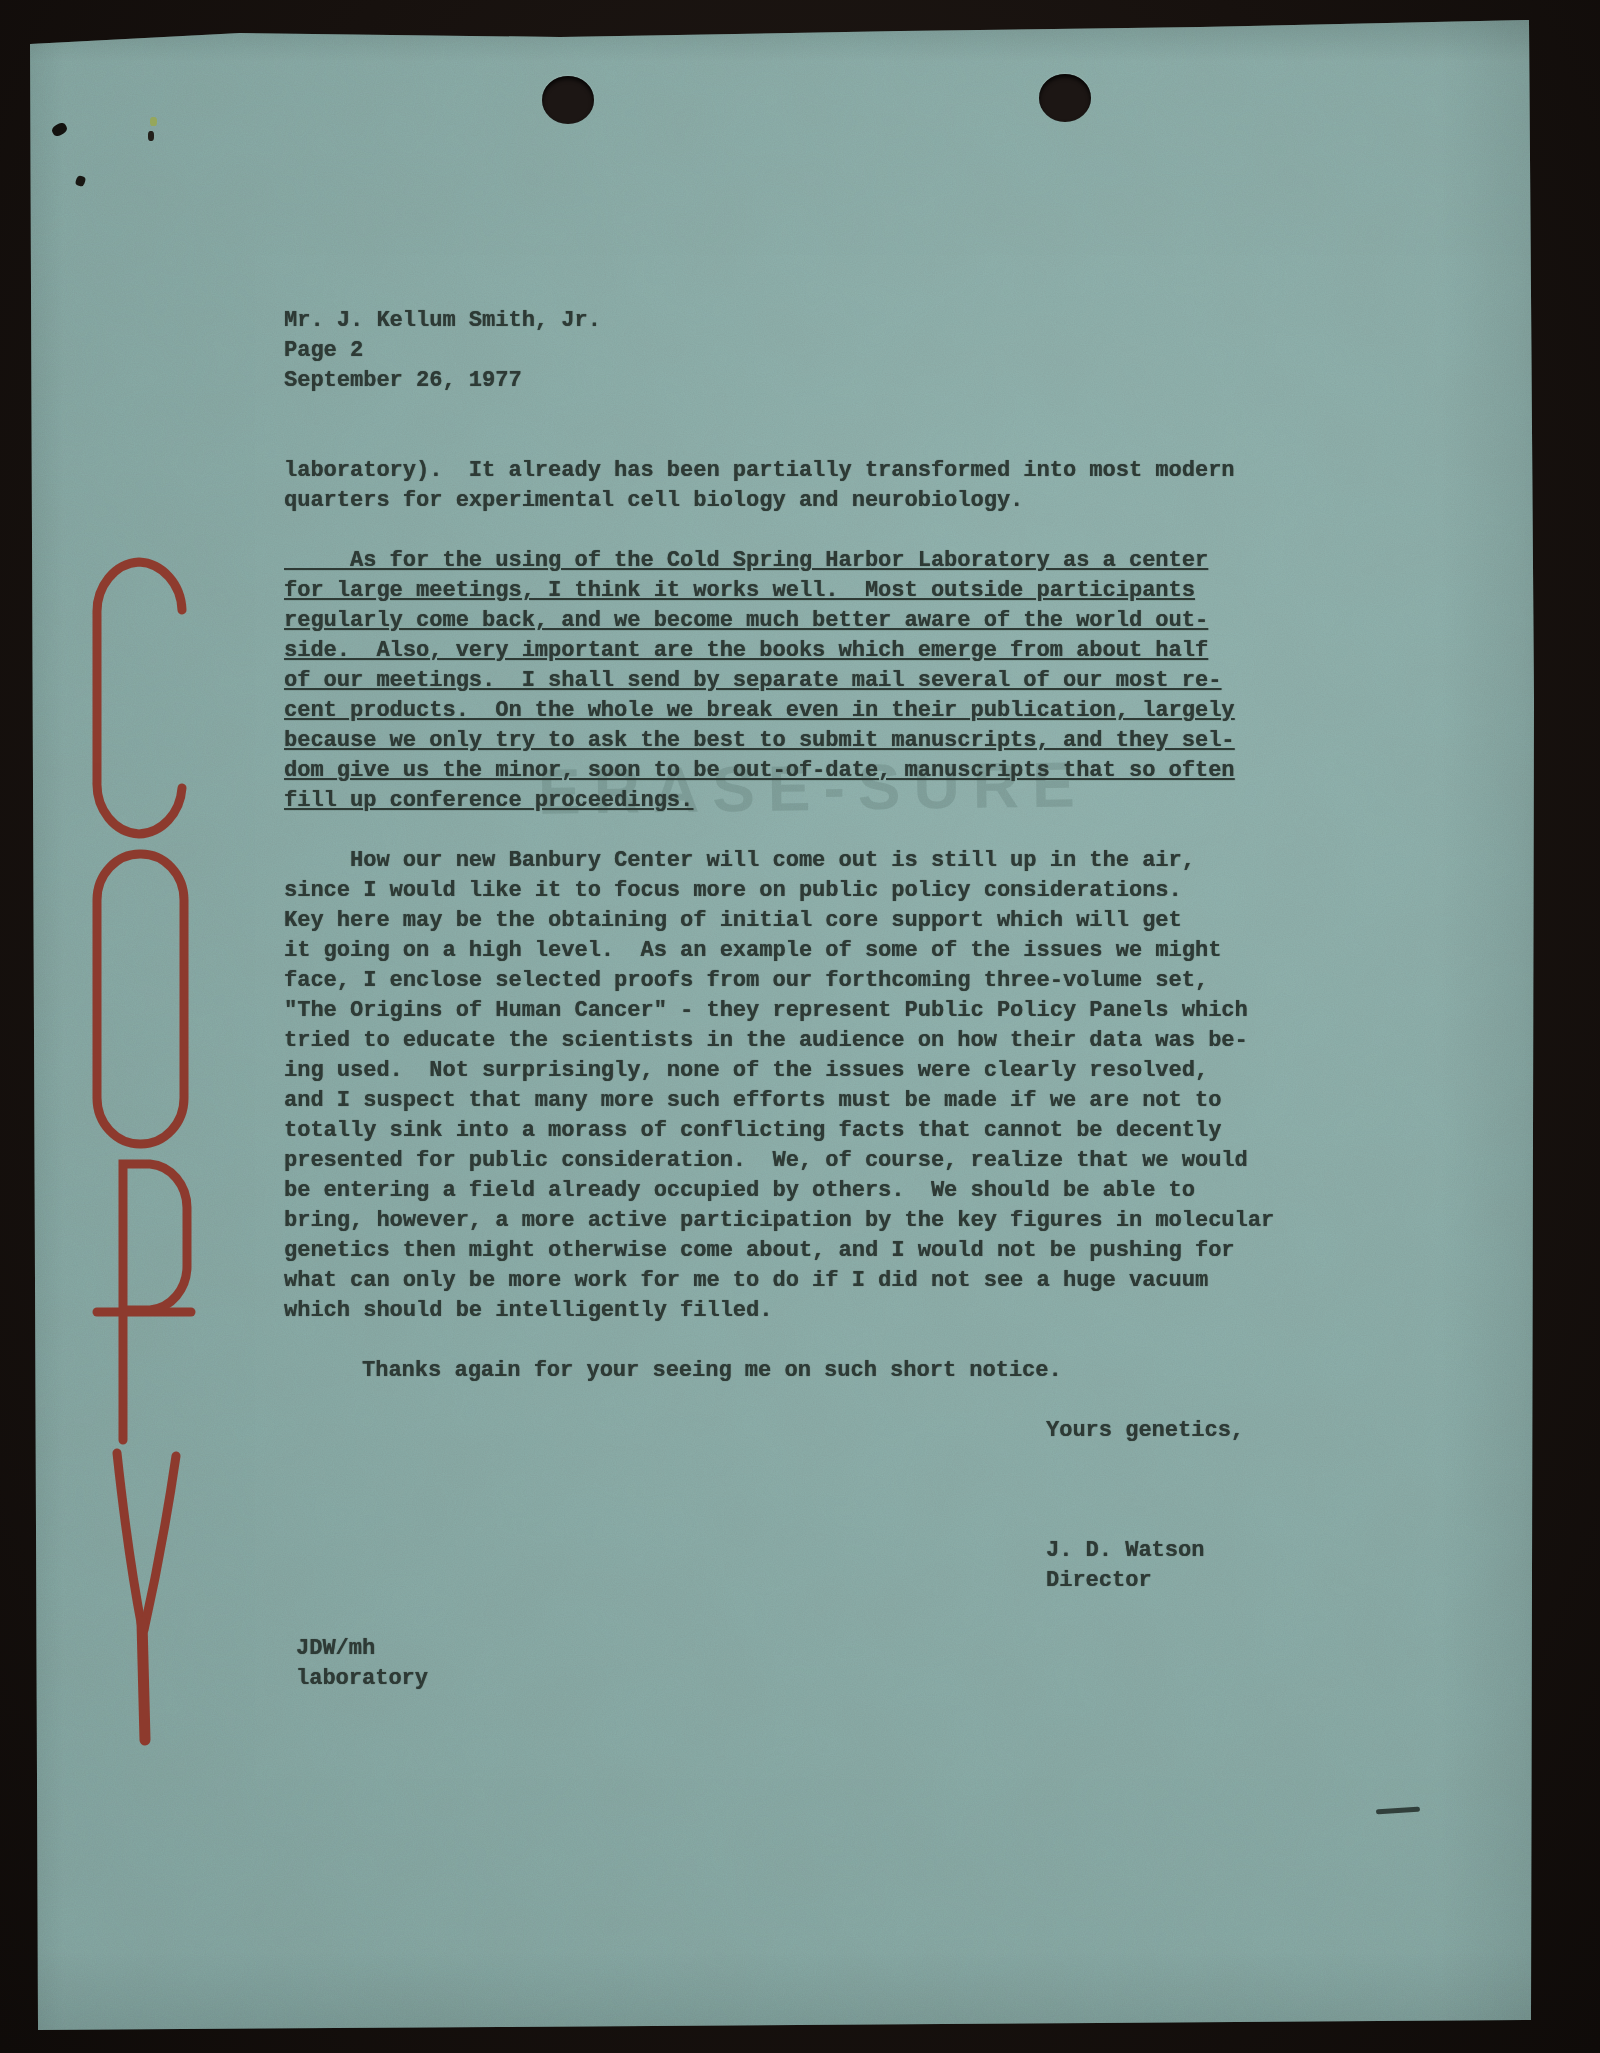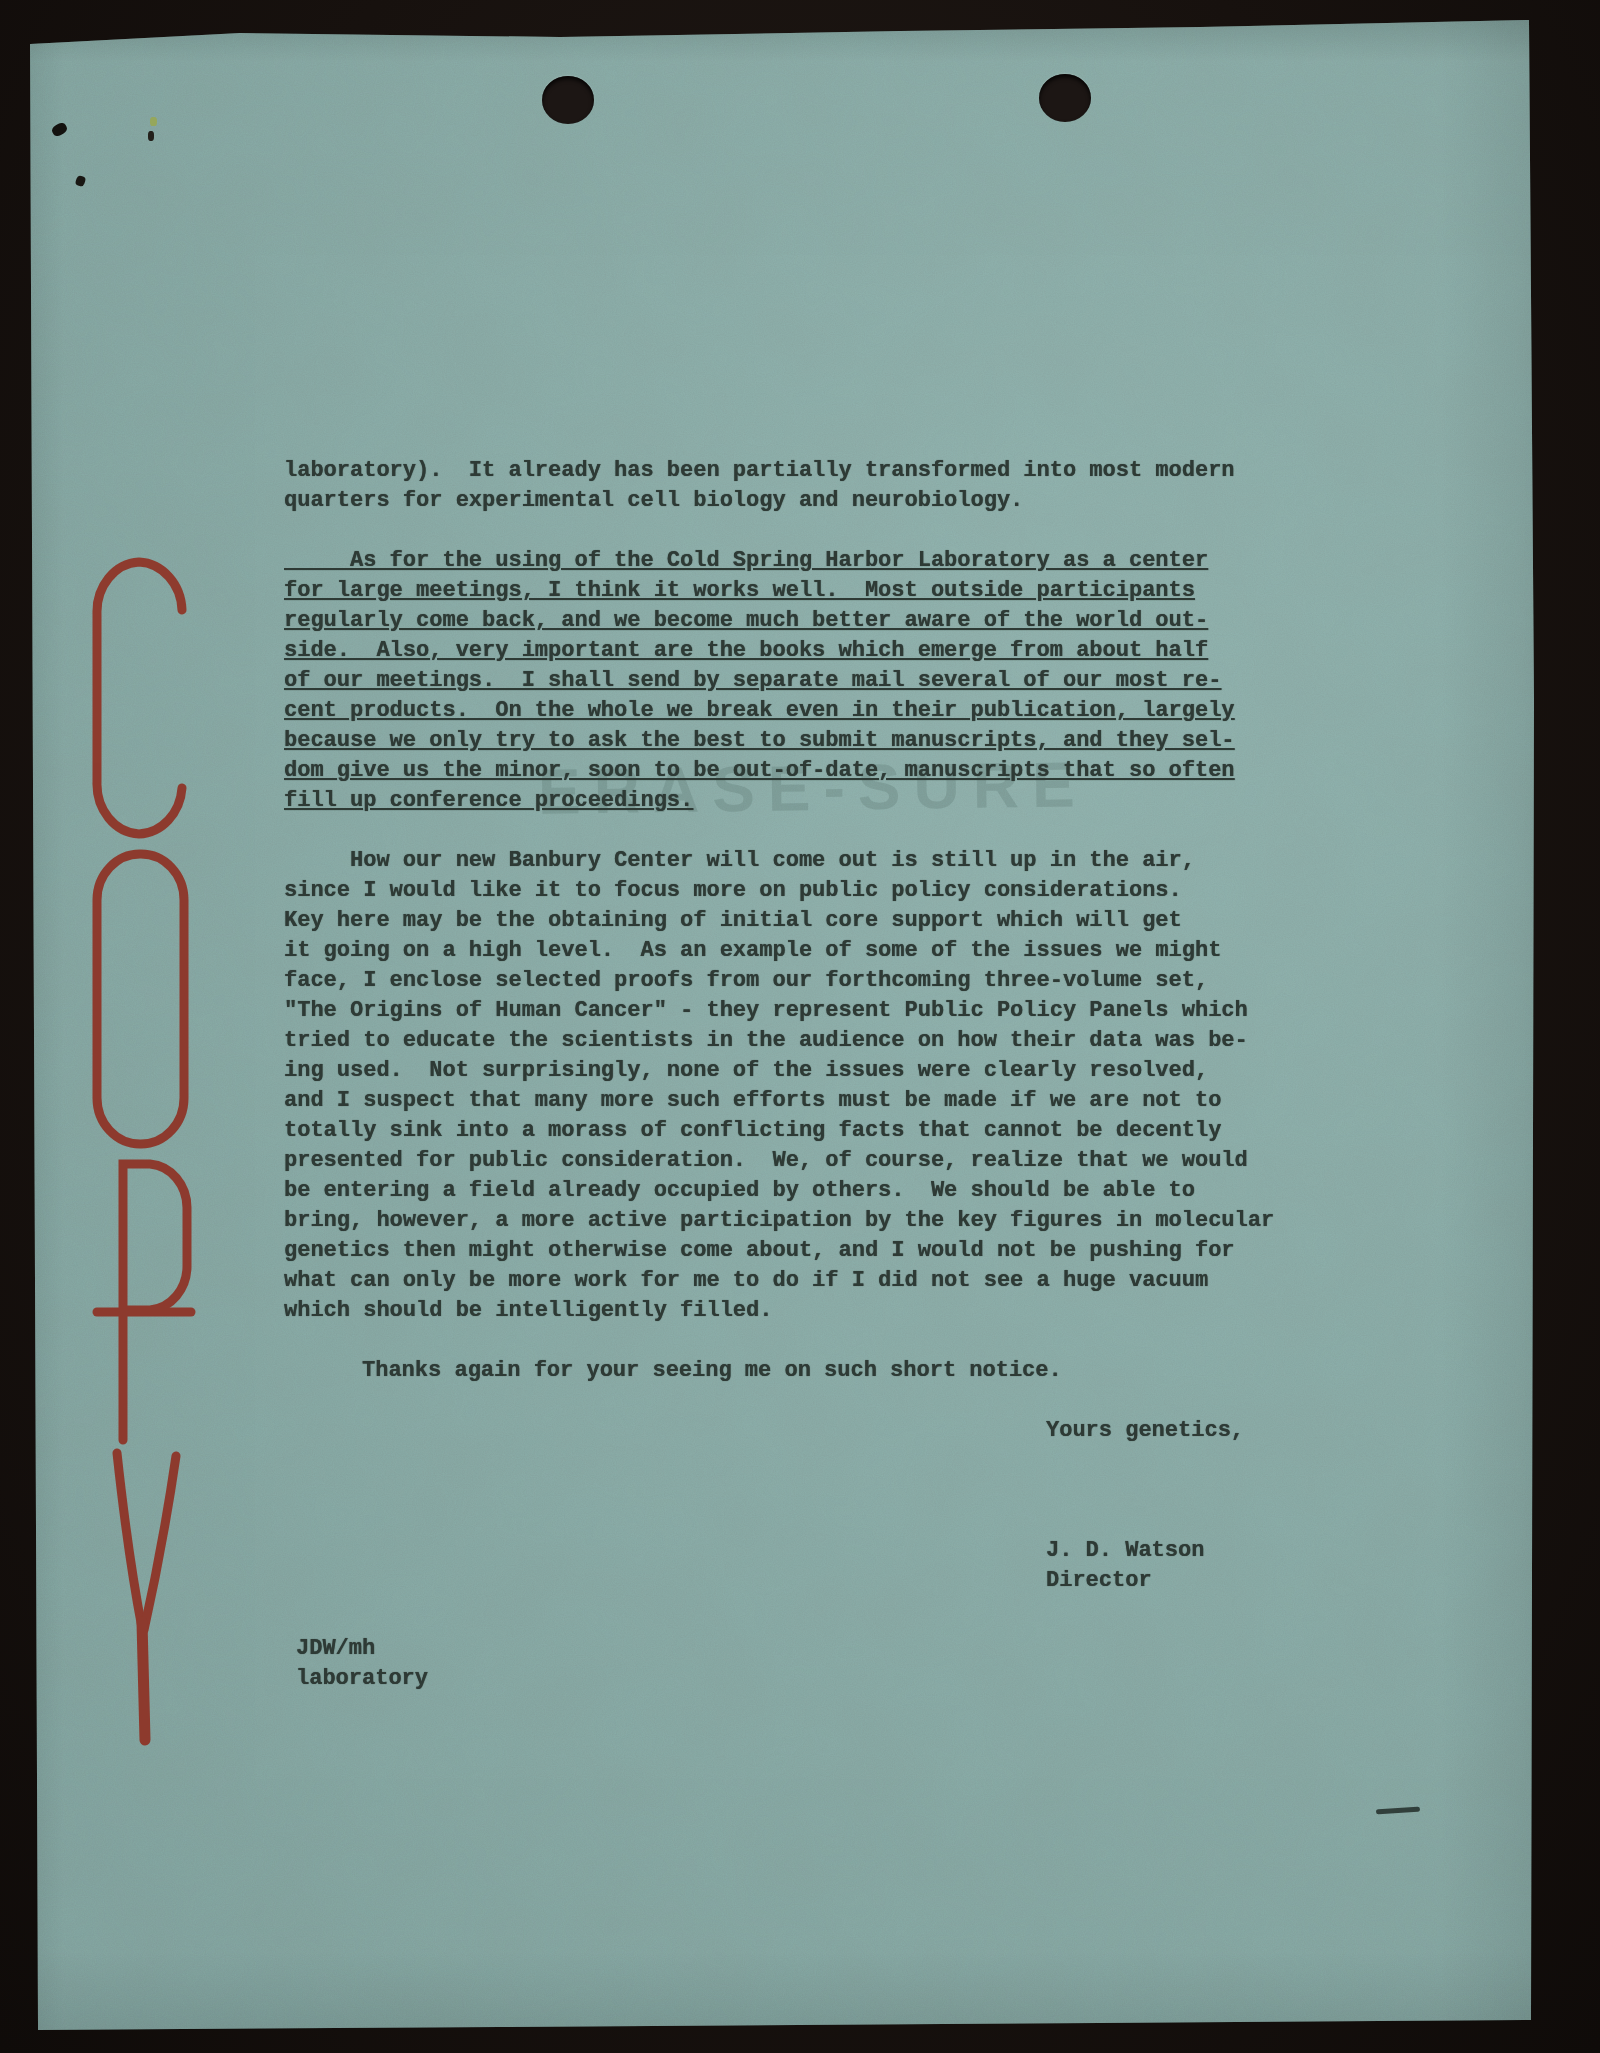--- a/index.html
+++ b/index.html
@@ -96,20 +96,23 @@
         <path d="M 123 1440 L 123 1164 L 150 1164 A 40 44 0 0 1 187 1208 L 187 1266 A 40 44 0 0 1 150 1310 L 123 1310"></path>
         <path d="M 97 1312 L 191 1312"></path>
 
         <path d="M 117 1453 Q 128 1555 142 1628"></path>
         <path d="M 176 1456 Q 163 1545 144 1630"></path>
         <path d="M 142 1622 L 145 1740" stroke-width="11"></path>
       </g>
     </svg>
   </div>
 
+  <div class="typed header-block">Mr. J. Kellum Smith, Jr.
+Page 2
+September 26, 1977</div>
   <div class="typed para-1">laboratory).  It already has been partially transformed into most modern
 quarters for experimental cell biology and neurobiology.</div>
   <div class="typed para-2">     As for the using of the Cold Spring Harbor Laboratory as a center
 for large meetings, I think it works well.  Most outside participants
 regularly come back, and we become much better aware of the world out-
 side.  Also, very important are the books which emerge from about half
 of our meetings.  I shall send by separate mail several of our most re-
 cent products.  On the whole we break even in their publication, largely
 because we only try to ask the best to submit manuscripts, and they sel-
 dom give us the minor, soon to be out-of-date, manuscripts that so often

